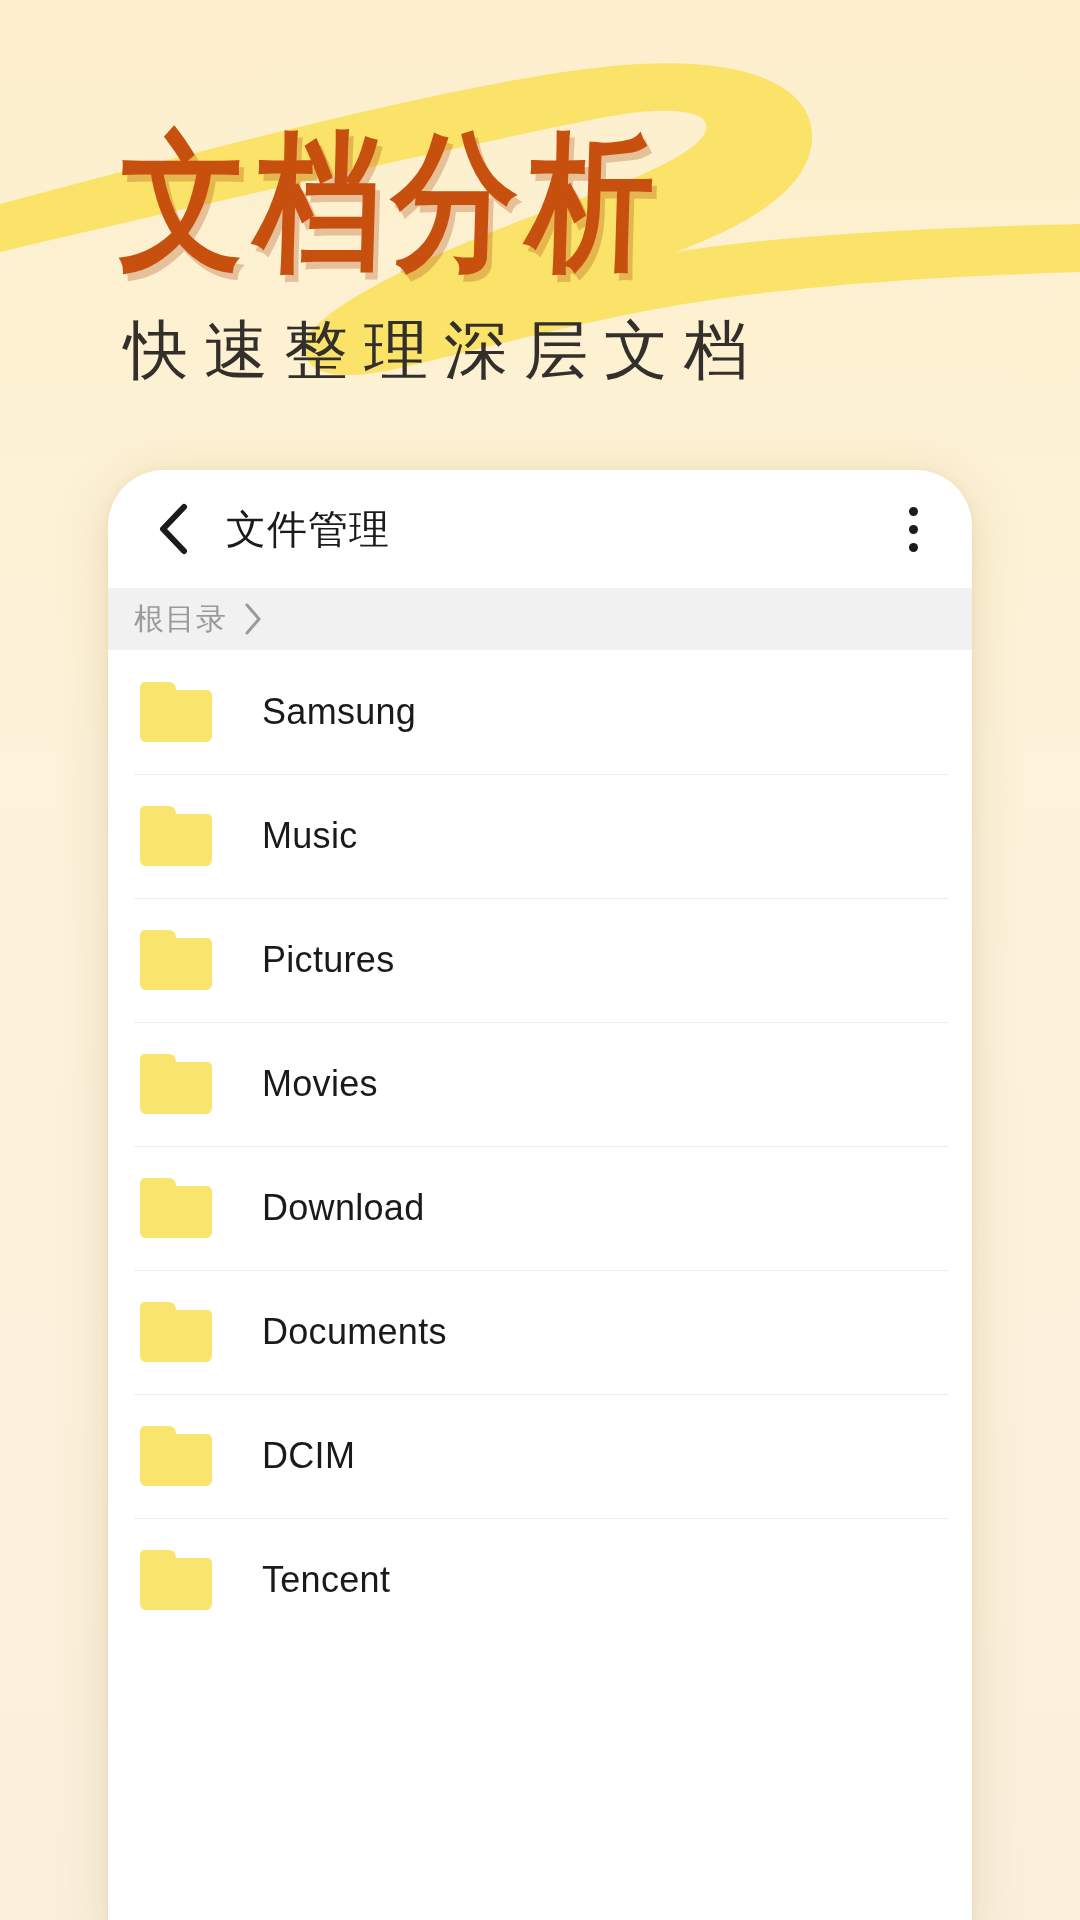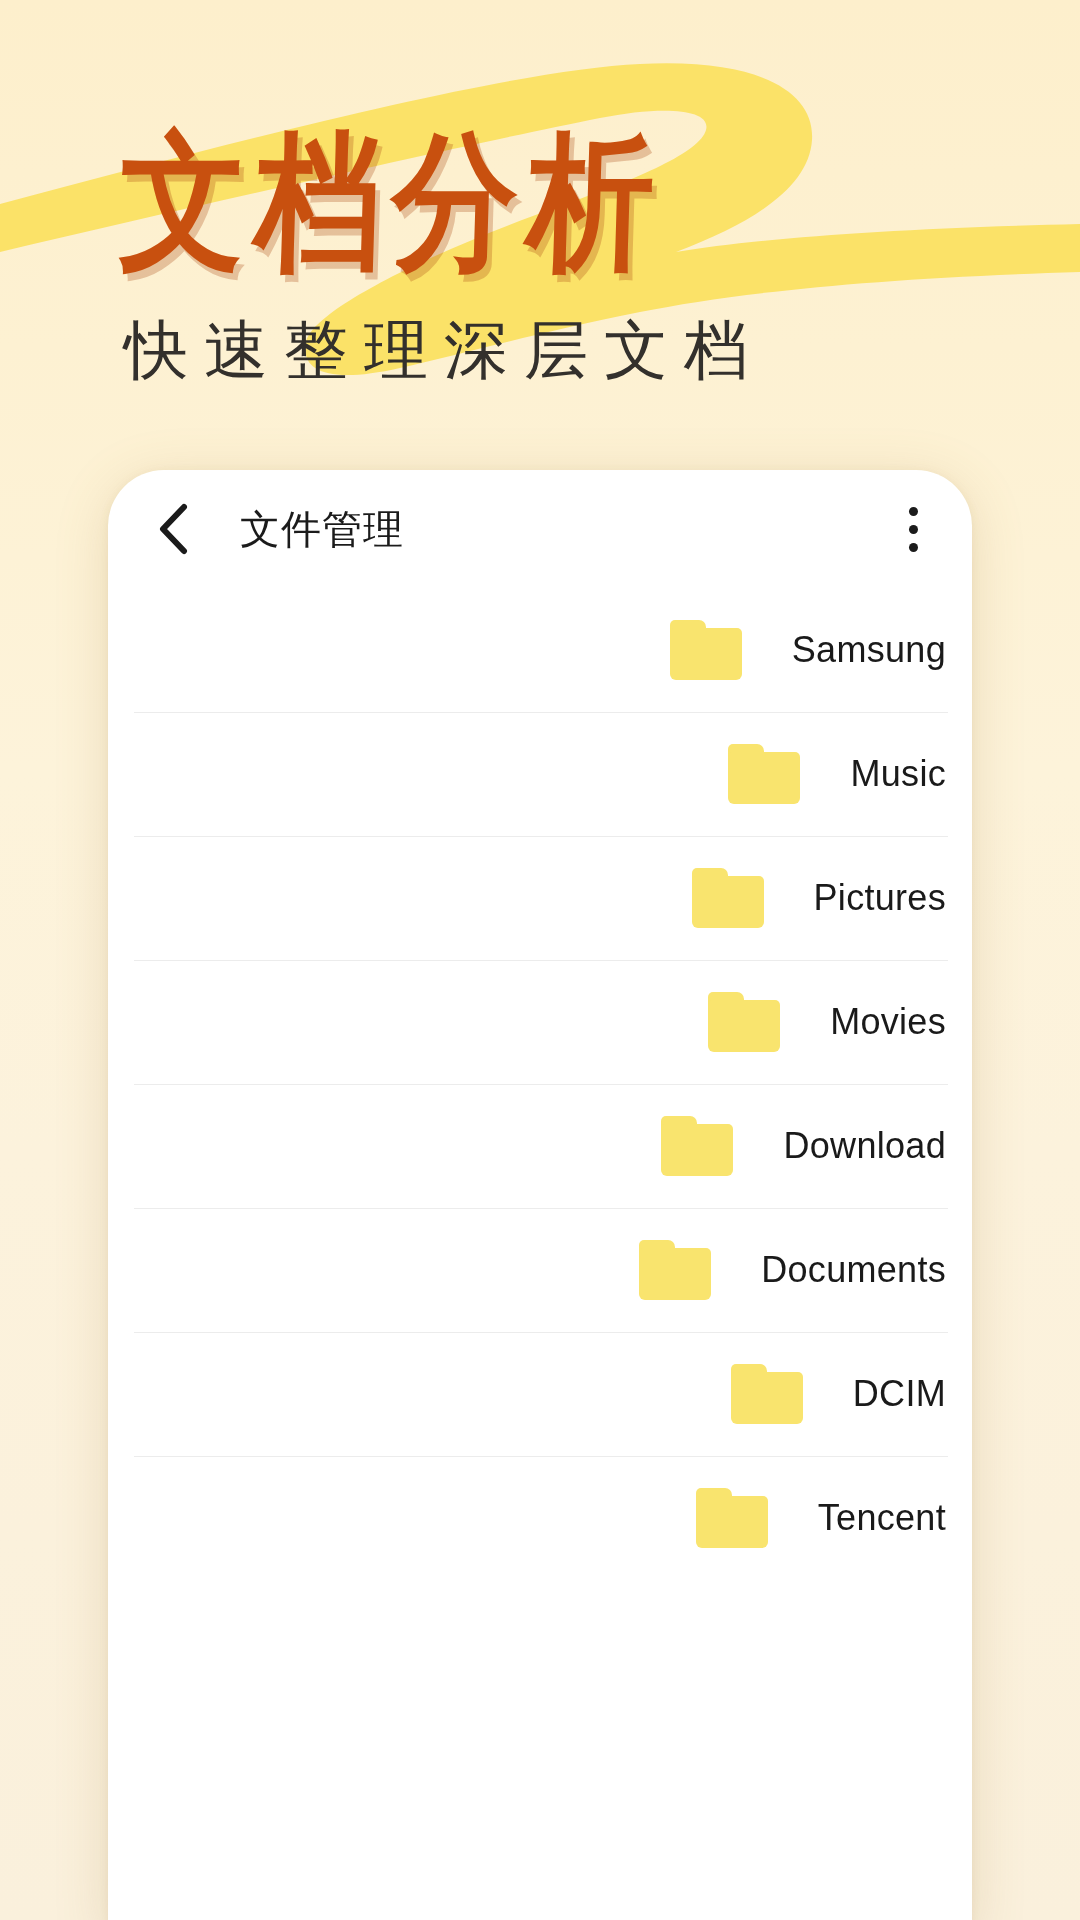--- a/index.html
+++ b/index.html
@@ -66,21 +66,21 @@
     height:118px;
     display:flex; align-items:center;
     padding:0 30px 0 34px;
   }
   #back-btn {
     width:62px; height:62px;
     display:flex; align-items:center; justify-content:center;
     flex:0 0 auto;
   }
   #appbar-title {
-    margin-left:36px;
+    margin-left:22px;
     font-size:40px;
     color:#1B1B1B;
     font-weight:400;
     letter-spacing:1px;
   }
   #overflow-btn {
     margin-left:auto;
     width:58px; height:62px;
     display:flex; flex-direction:column;
     align-items:center; justify-content:center;
@@ -105,21 +105,20 @@
   }
   #crumb-chevron { margin-left:16px; display:flex; align-items:center; }
 
   
   #file-list { padding:0 26px; }
   .file-row {
     position:relative;
     height:124px;
     display:flex; align-items:center;
     padding-left:6px;
-    justify-content:flex-end;
   }
   .file-row + .file-row::before {
     content:"";
     position:absolute; left:0; right:-2px; top:0;
     height:1px;
     background:#ECECEC;
   }
   .folder-icon {
     flex:0 0 auto;
     width:72px; height:60px;
@@ -172,20 +171,28 @@
         </svg>
       </div>
       <div id="appbar-title">文件管理</div>
       <div id="overflow-btn">
         <i></i>
         <i></i>
         <i></i>
       </div>
     </div>
 
+    <div id="breadcrumb">
+      <span id="crumb-label">根目录</span>
+      <span id="crumb-chevron">
+        <svg width="20" height="34" viewBox="0 0 20 34">
+          <polyline points="4,3 16,17 4,31" fill="none" stroke="#9A9A9A" stroke-width="3" stroke-linecap="round" stroke-linejoin="round"></polyline>
+        </svg>
+      </span>
+    </div>
 
     <div id="file-list">
       <div class="file-row">
         <span class="folder-icon">
             <span class="tab"></span>
             <span class="body"></span>
           </span>
         <span class="file-name">Samsung</span>
       </div>
       <div class="file-row">

